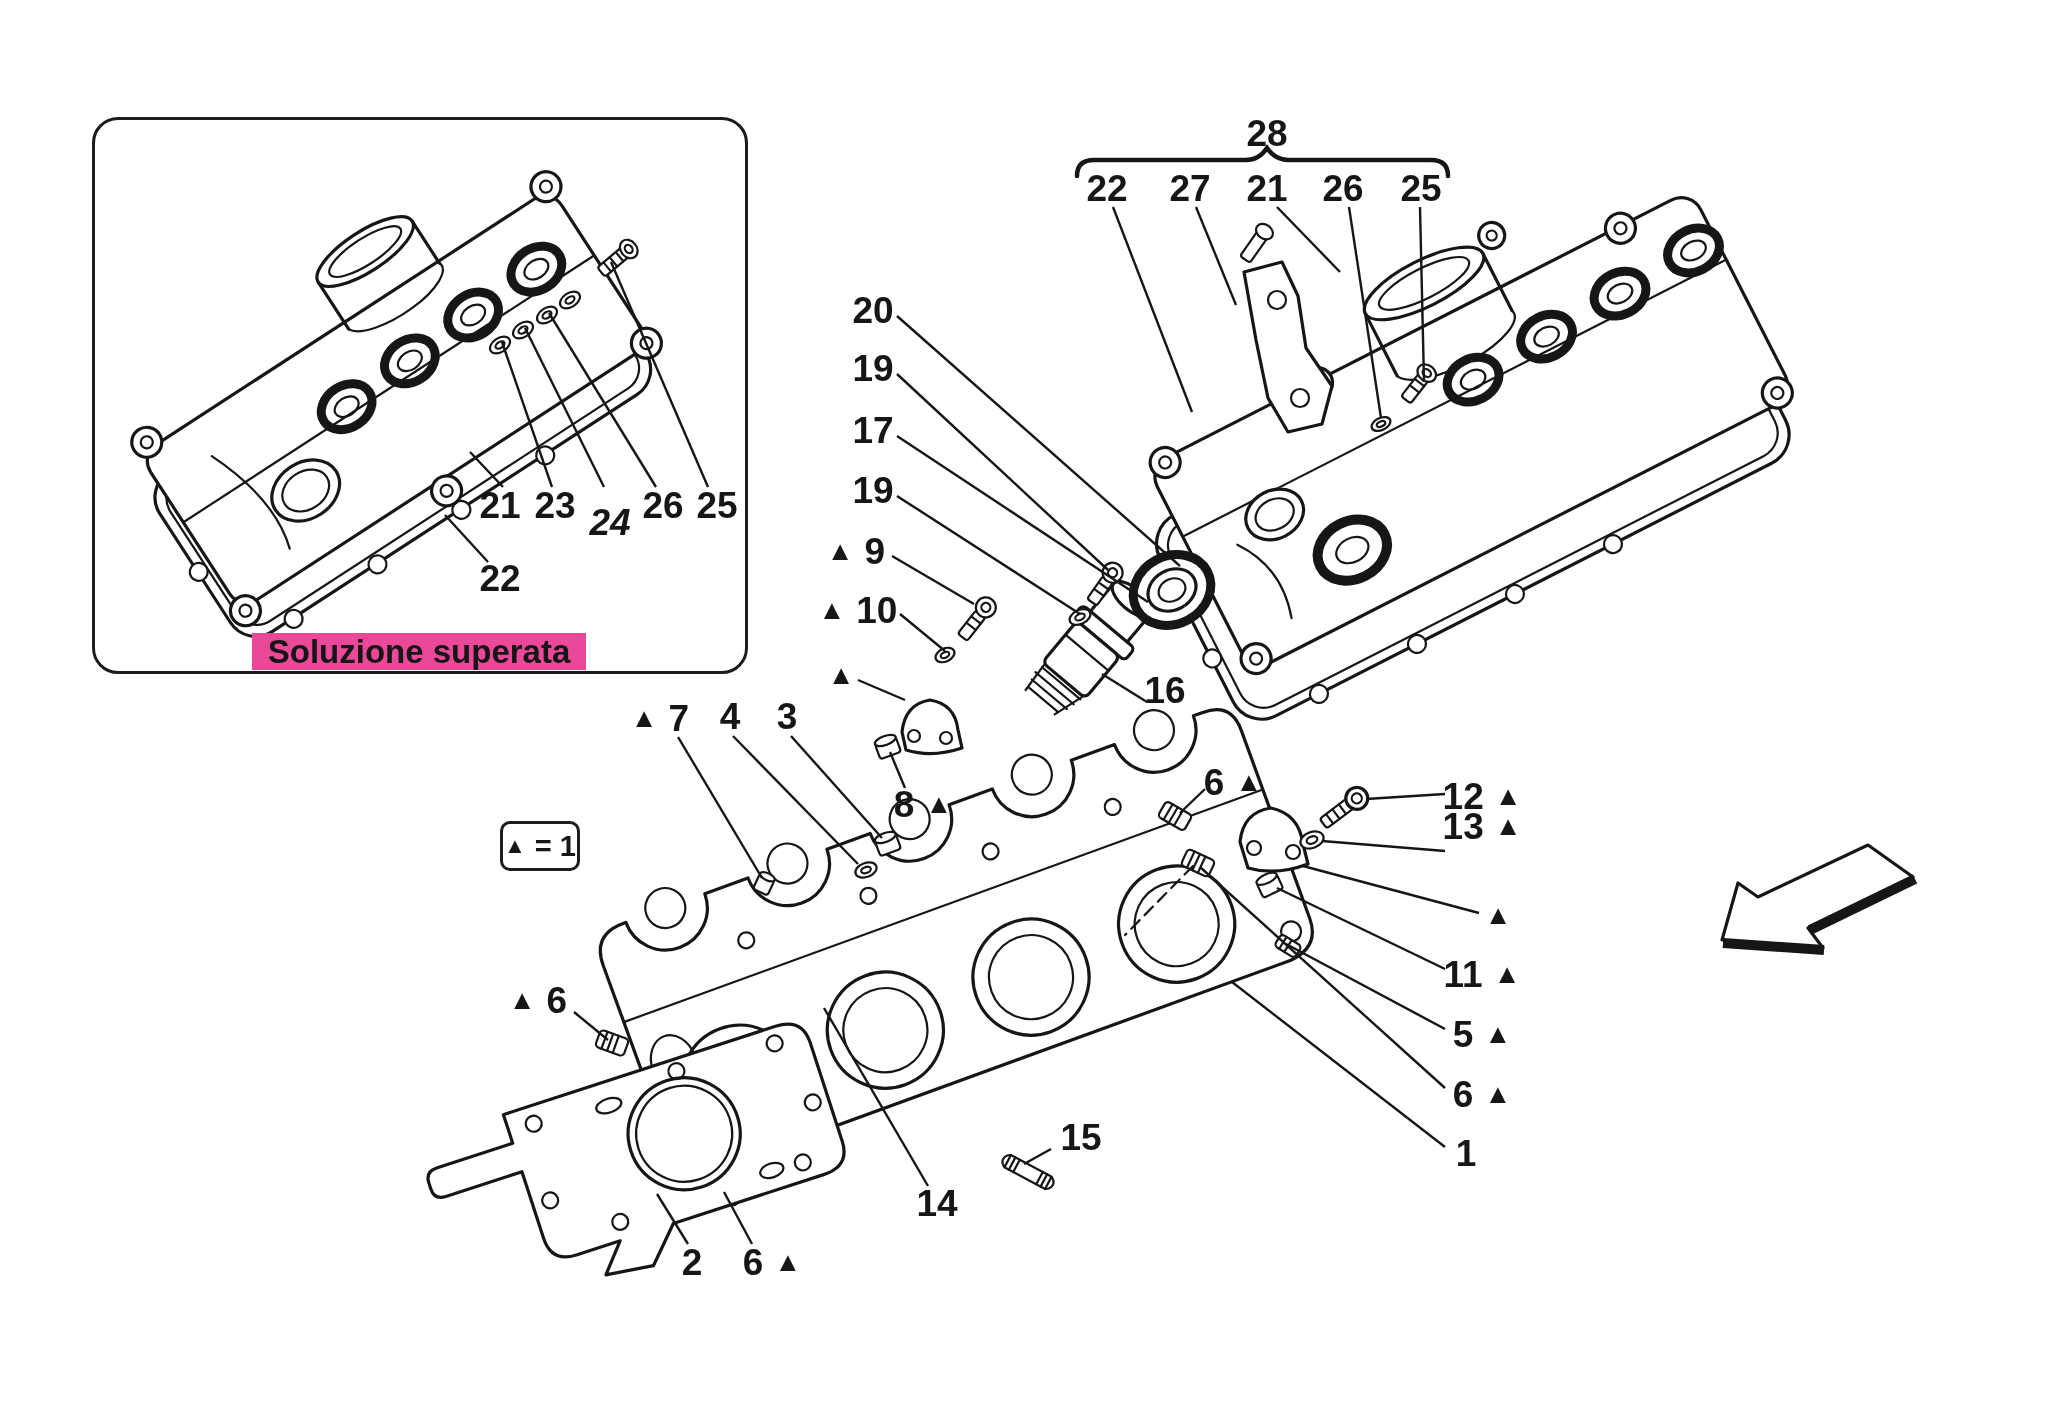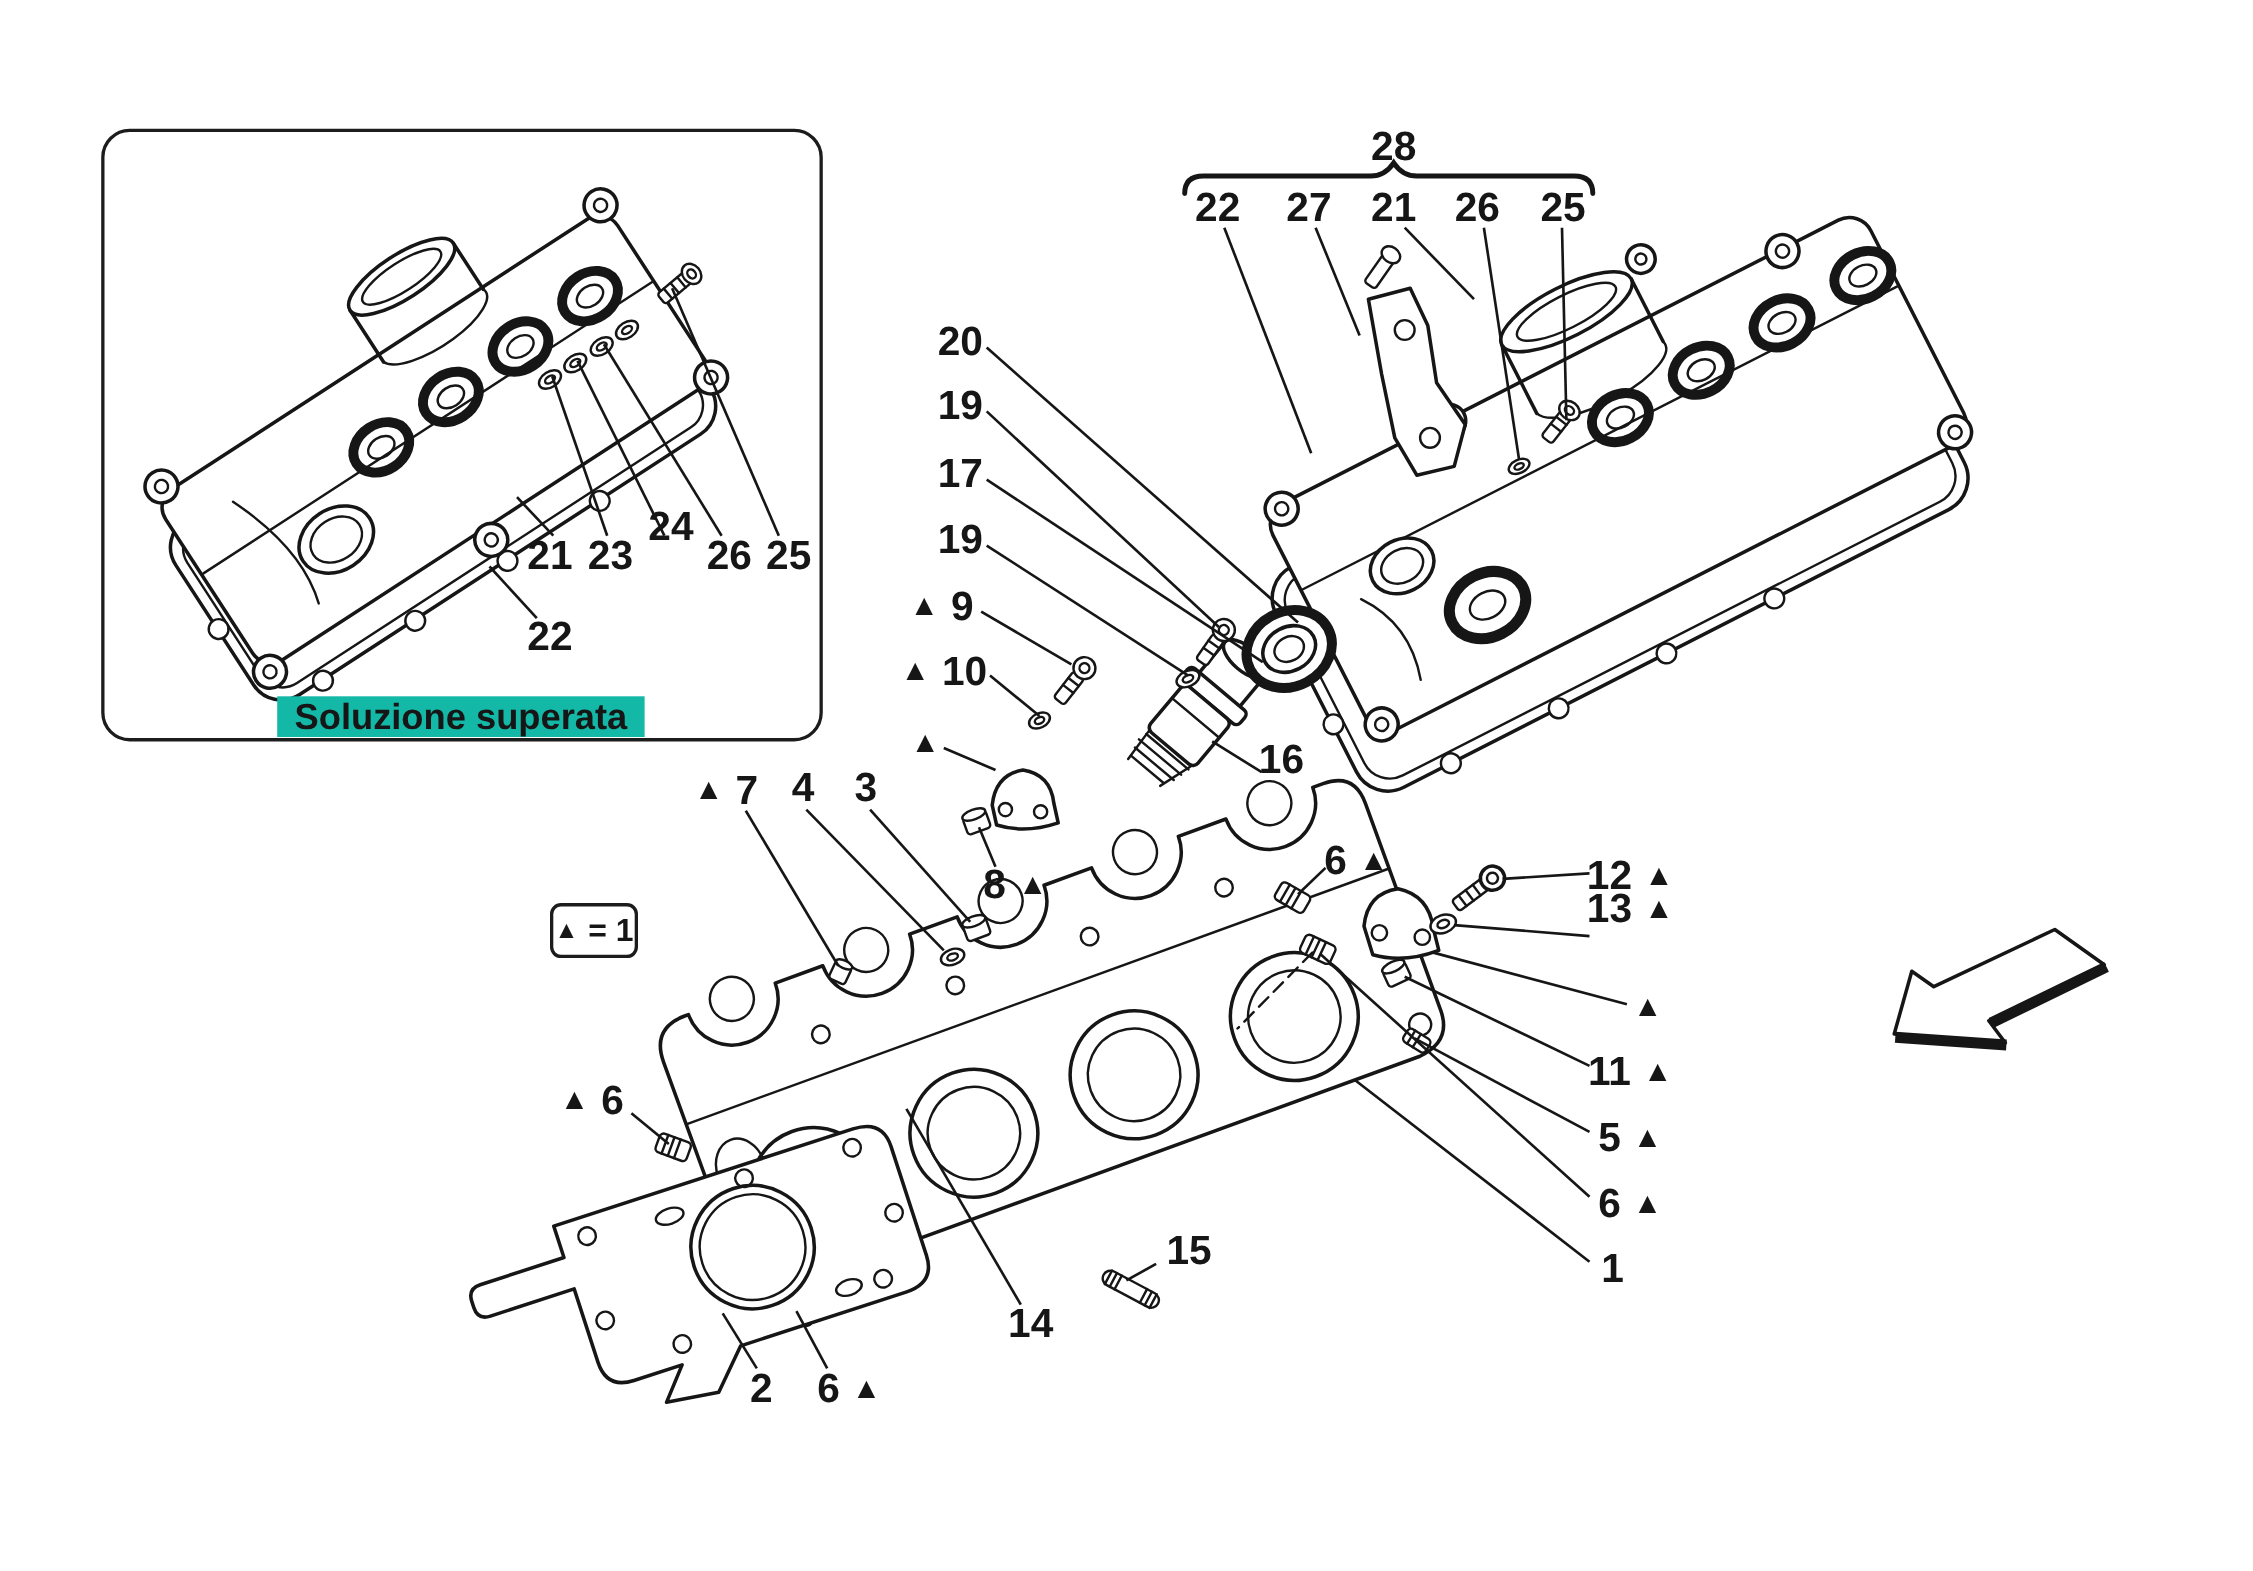--- a/index.html
+++ b/index.html
@@ -7,21 +7,21 @@
         font-family:"Liberation Sans", sans-serif;color:#161616;}
   svg{position:absolute;left:0;top:0;}
   svg *{vector-effect:none;}
   .s2{stroke:#161616;stroke-width:2.2;fill:none;stroke-linecap:round;stroke-linejoin:round;}
   .s3{stroke:#161616;stroke-width:3.2;fill:none;stroke-linecap:round;stroke-linejoin:round;}
   .s9{stroke:#161616;stroke-width:9;fill:none;}
   .fw{fill:#ffffff;}
   .leader{stroke:#161616;stroke-width:2.4;fill:none;}
   .inset-box{position:absolute;left:92px;top:117px;width:650px;height:551px;
              border:3px solid #1c1c1c;border-radius:26px;z-index:3;pointer-events:none;}
-  .inset-caption{position:absolute;left:252px;top:633px;width:334px;z-index:4;background:#14b8a6;
+  .inset-caption{position:absolute;left:252px;top:633px;width:334px;z-index:4;background:#ec4899;
                  text-align:center;font-weight:700;font-size:33px;line-height:37px;}
   .legend-box{position:absolute;left:500px;top:821px;width:74px;height:44px;border:3px solid #1c1c1c;
               border-radius:10px;display:flex;align-items:center;justify-content:center;gap:9px;
               font-weight:700;font-size:29px;z-index:4;background:#fff;}
   .legend-box .tri{font-size:22px;line-height:1;}
   .co{position:absolute;transform:translate(-50%,-50%);display:flex;align-items:center;gap:11px;
       font-weight:700;font-size:37px;line-height:1;white-space:nowrap;z-index:5;}
   .co .tri{font-size:27px;line-height:1;}
 </style>
 </head>
@@ -381,21 +381,21 @@
     <span>= 1</span>
   </div>
 
   <div id="callouts">
       <div class="co" style="left: 500px; top: 505px;">
         <span>21</span>
       </div>
       <div class="co" style="left: 555px; top: 505px; align-items: center;">
         <span>23</span>
       </div>
-      <div class="co" style="left: 610px; top: 478px;">
+      <div class="co" style="left: 610px; top: 522px; font-style: italic;">
         <span>24</span>
       </div>
       <div class="co" style="left: 663px; top: 505px;">
         <span>26</span>
       </div>
       <div class="co" style="left: 717px; top: 505px;">
         <span>25</span>
       </div>
       <div class="co" style="left: 500px; top: 578px;">
         <span>22</span>

